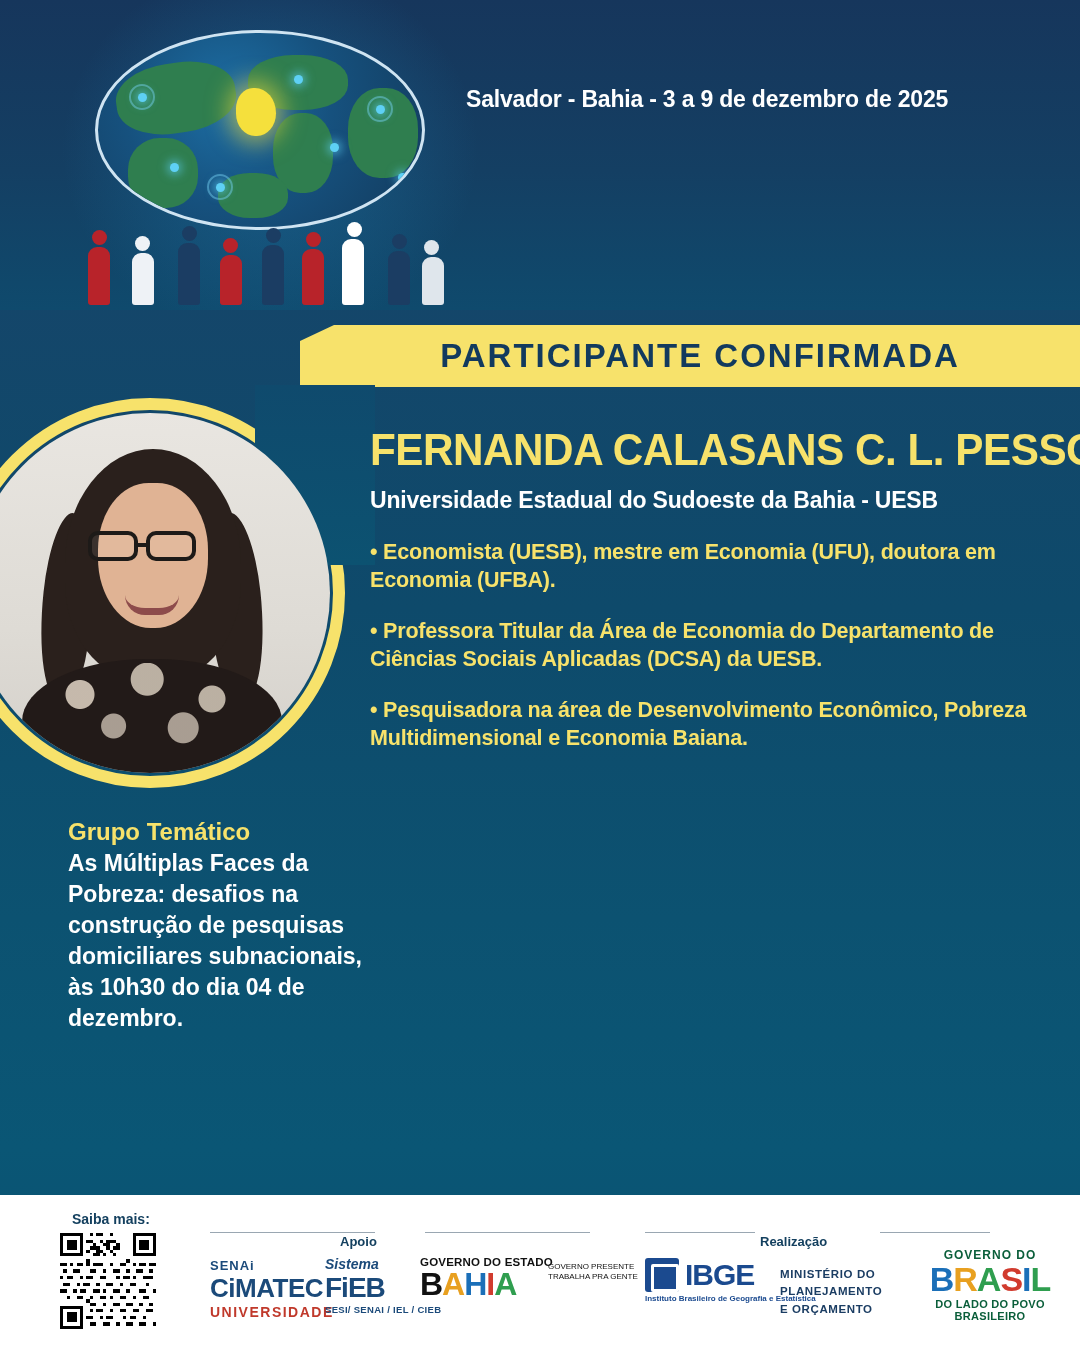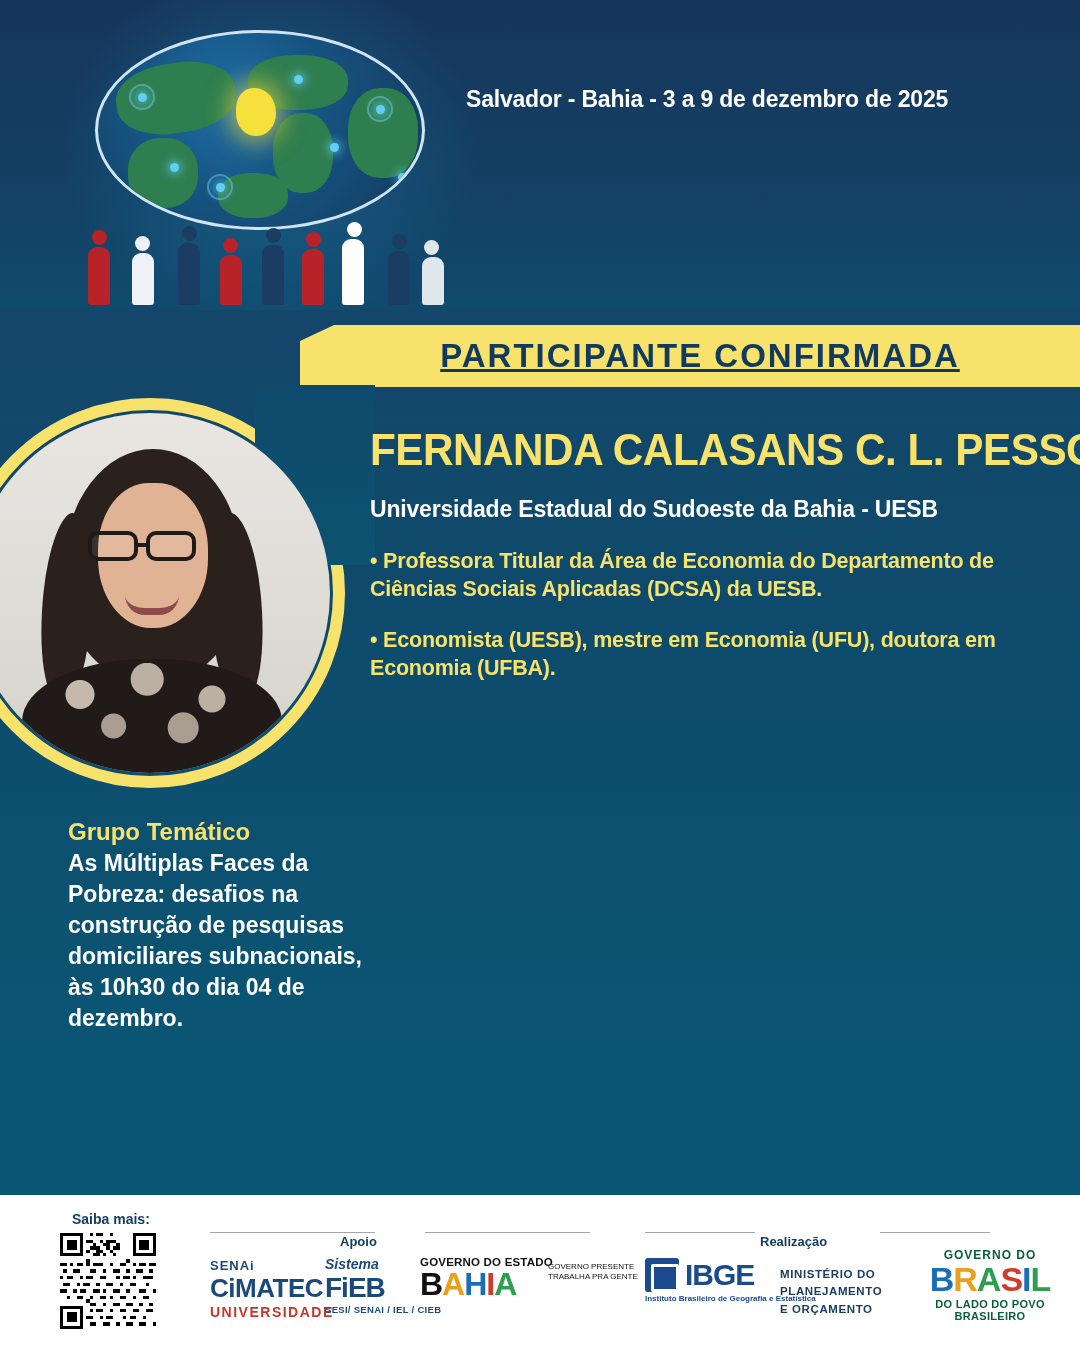--- a/index.html
+++ b/index.html
@@ -80,21 +80,20 @@
   
   .banner-wrap { position:absolute; left:300px; top:325px; width:780px; height:62px; }
   .banner {
     position:absolute; inset:0; background:#f7e26b;
     clip-path:polygon(34px 0, 780px 0, 780px 62px, 0 62px, 0 16px);
   }
   .banner-text {
     position:absolute; inset:0; display:flex; align-items:center; justify-content:center;
     color:#123a5e; font-size:33px; font-weight:bold; letter-spacing:2px;
     padding-left:20px;
-    text-decoration:underline;
   }
 
   
   .photo-ring {
     position:absolute; left:-45px; top:398px; width:390px; height:390px;
     border-radius:50%;
     border:12px solid #f7e26b;
   }
   .photo-ring-mask {
     position:absolute; left:255px; top:385px; width:120px; height:180px;
@@ -156,21 +155,21 @@
 
   
   .content { position:absolute; left:370px; top:425px; width:690px; }
   .speaker-name {
     color:#f7e26b; font-size:44px; font-weight:bold;
     font-family:"Liberation Sans Narrow","Liberation Sans", sans-serif;
     letter-spacing:-0.5px; transform:scaleX(0.96); transform-origin:left center;
     white-space:nowrap;
   }
   .speaker-org {
-    margin-top:21px; color:#ffffff; font-size:23px; font-weight:bold; letter-spacing:-0.2px;
+    margin-top:12px; color:#ffffff; font-size:23px; font-weight:bold; letter-spacing:-0.2px;
   }
   .bullets { margin-top:24px; }
   .bullet {
     color:#f7e26b; font-size:21.5px; font-weight:bold; line-height:1.32;
     margin-bottom:22px; letter-spacing:-0.2px;
   }
 
   
   .gt { position:absolute; left:68px; top:818px; width:300px; }
   .gt-title { color:#f7e26b; font-size:24px; font-weight:bold; }
@@ -327,22 +326,23 @@
     <div class="ph-bridge" style="z-index:4;"></div>
     <div class="ph-smile" style="z-index:4;"></div>
     <div class="ph-top" style="z-index:5;"></div>
     <div class="ph-pattern" style="z-index:6;"></div>
   </div>
 
   <div class="content">
     <div class="speaker-name">FERNANDA CALASANS C. L. PESSOTI</div>
     <div class="speaker-org">Universidade Estadual do Sudoeste da Bahia - UESB</div>
     <div class="bullets">
+      <div class="bullet">• Economista (UESB), mestre em Economia (UFU), doutora em Economia (UFBA).</div>
       <div class="bullet">• Professora Titular da Área de Economia  do Departamento de Ciências Sociais Aplicadas (DCSA) da UESB.</div>
-      <div class="bullet">• Economista (UESB), mestre em Economia (UFU), doutora em Economia (UFBA).</div>
+      <div class="bullet">• Pesquisadora na área de Desenvolvimento Econômico, Pobreza Multidimensional e Economia Baiana.</div>
     </div>
   </div>
 
   <div class="gt">
     <div class="gt-title">Grupo Temático</div>
     <div class="gt-body">As Múltiplas Faces da Pobreza: desafios na construção de pesquisas domiciliares subnacionais, às 10h30 do dia 04 de dezembro.</div>
   </div>
 
   <div class="footer">
     <div class="saiba">Saiba mais:</div>

